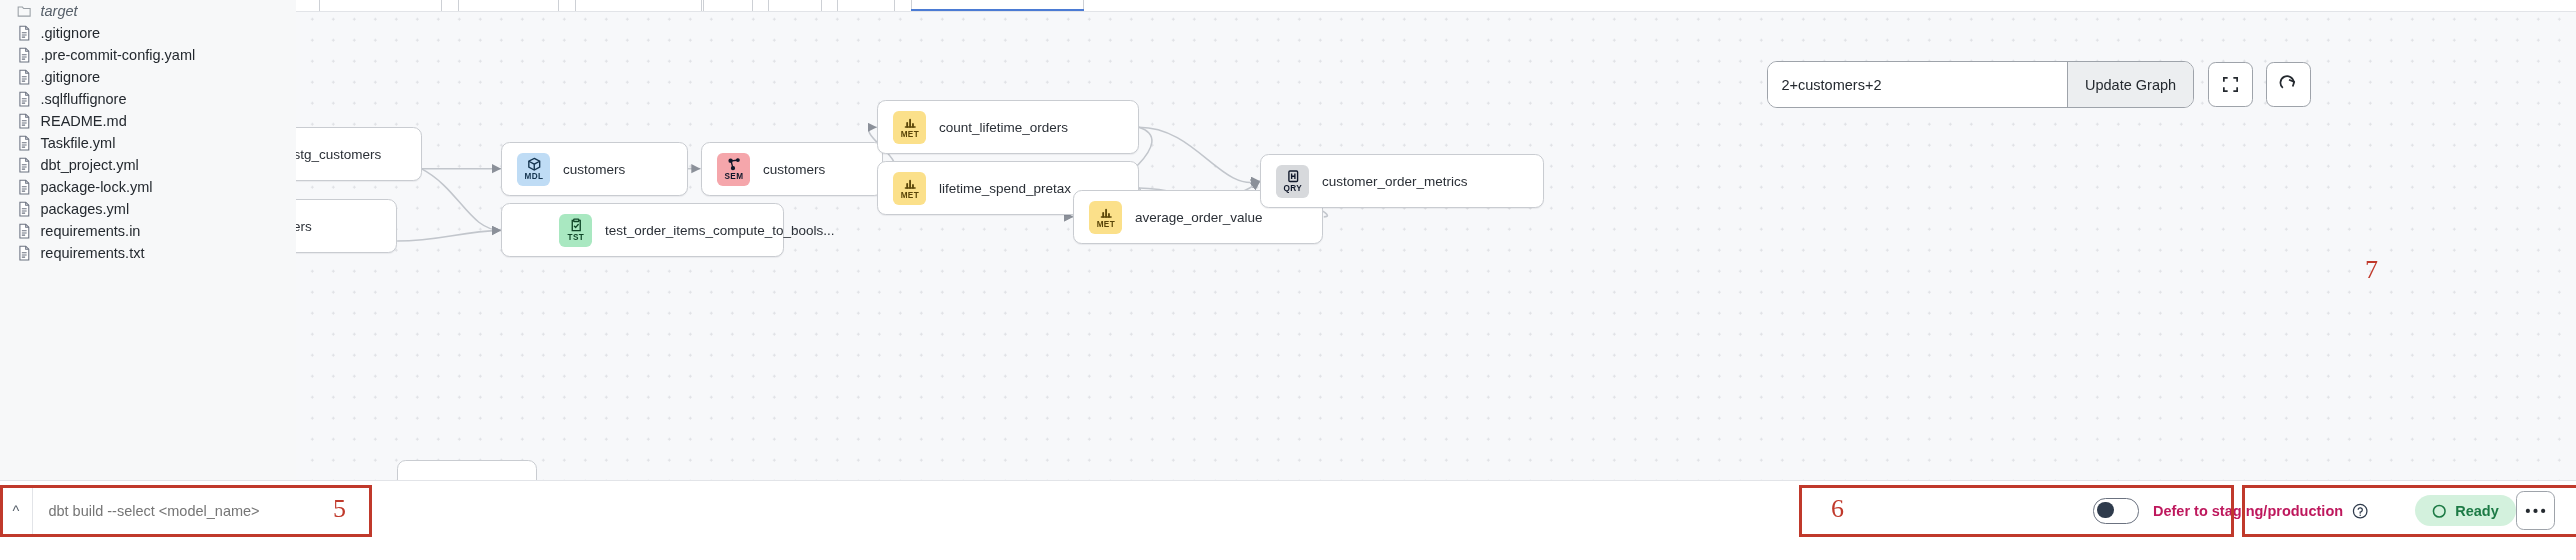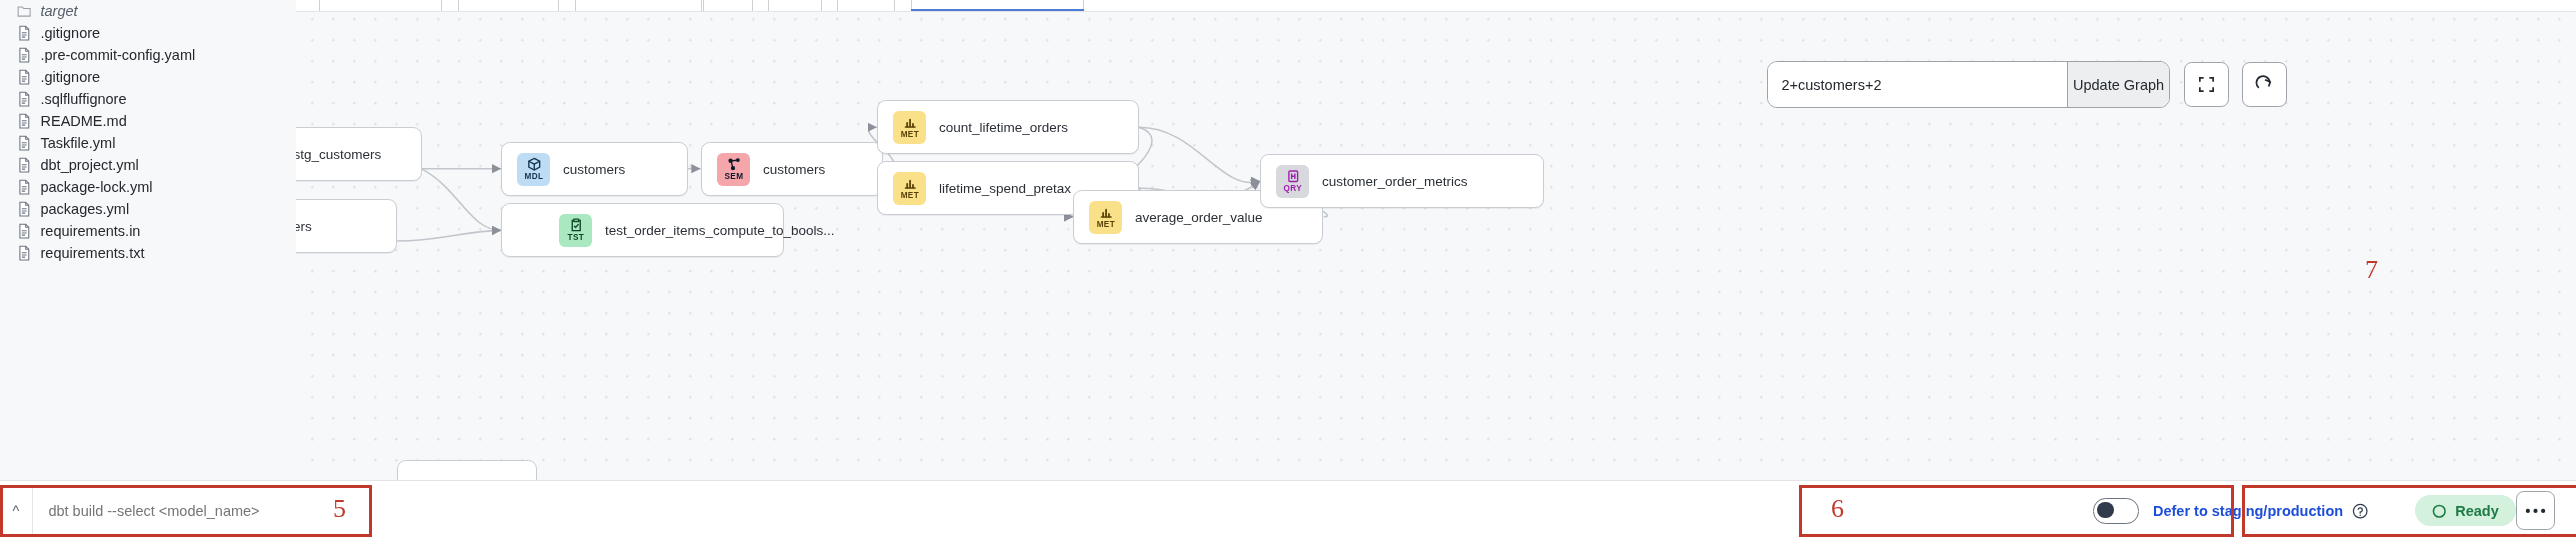--- a/index.html
+++ b/index.html
@@ -62,35 +62,35 @@
     display:flex;flex-direction:column;align-items:center;justify-content:center;
     gap:0px;line-height:1;
   }
   .node .badge .bico{display:block;}
   .node .badge .btxt{font-size:8.2px;font-weight:700;letter-spacing:0.4px;margin-top:1px;}
   .node .nlabel{font-size:13.5px;color:#2a2f36;white-space:nowrap;}
   .badge-MDL{background:#bfdcf5;color:#14344f;}
   .badge-SEM{background:#f5a6ab;color:#0f172a;}
   .badge-MET{background:#fbe08a;color:#5a4508;}
   .badge-TST{background:#a9e8c1;color:#0f4527;margin-left:42px;}
-  .badge-QRY{background:#d7d9dc;color:#a21caf;}
+  .badge-QRY{background:#d7d9dc;color:#0f172a;}
 
   
   .gtoolbar{position:absolute;display:flex;align-items:center;gap:13.5px;}
   .combo{
     display:flex;align-items:stretch;height:45px;
     border:1px solid #9ea3aa;border-radius:10px;overflow:hidden;background:#fff;
   }
   .combo .gi{
     width:272px;display:flex;align-items:center;padding:0 13.5px;
     font-size:14.5px;color:#24292f;background:#fff;border:none;outline:none;
     font-family:"Liberation Sans",sans-serif;
   }
   .combo .gbtn{
-    display:flex;align-items:center;justify-content:center;padding:0 5px;
+    display:flex;align-items:center;justify-content:center;padding:0 17px;
     background:#eceef0;border-left:1px solid #9ea3aa;
     font-size:14.5px;color:#24292f;white-space:nowrap;cursor:pointer;
   }
   .iconbtn{
     width:45px;height:45px;border:1px solid #9ea3aa;border-radius:7.7px;
     background:#fff;display:flex;align-items:center;justify-content:center;
     cursor:pointer;box-sizing:border-box;
   }
 
   
@@ -126,21 +126,21 @@
     box-sizing:border-box;
   }
   .toggle{
     width:44px;height:24px;border-radius:12.5px;border:1.5px solid #6b7280;
     background:#fff;position:relative;cursor:pointer;flex:0 0 44px;
   }
   .toggle .knob{
     position:absolute;left:2.9px;top:2.9px;width:16.4px;height:16.4px;border-radius:50%;
     background:#2f3b4c;
   }
-  .defer .dlabel{font-size:14.5px;font-weight:700;color:#1d4ed8;white-space:nowrap;}
+  .defer .dlabel{font-size:14.5px;font-weight:700;color:#be185d;white-space:nowrap;}
   .readypill{
     display:flex;align-items:center;gap:8.7px;height:31px;padding:0 17.3px;
     border-radius:15.4px;background:#d3f1dd;color:#1c7a45;font-size:14.5px;font-weight:700;
     cursor:pointer;
   }
   .dotsbtn{
     width:39px;height:39px;border:1px solid #9ea3aa;border-radius:7.7px;background:#fff;
     display:flex;align-items:center;justify-content:center;cursor:pointer;
     box-sizing:border-box;
   }

